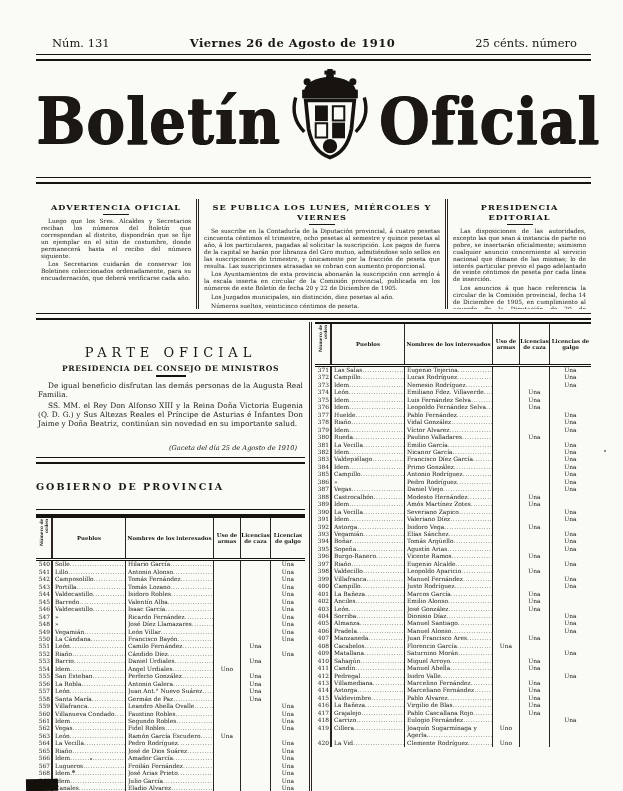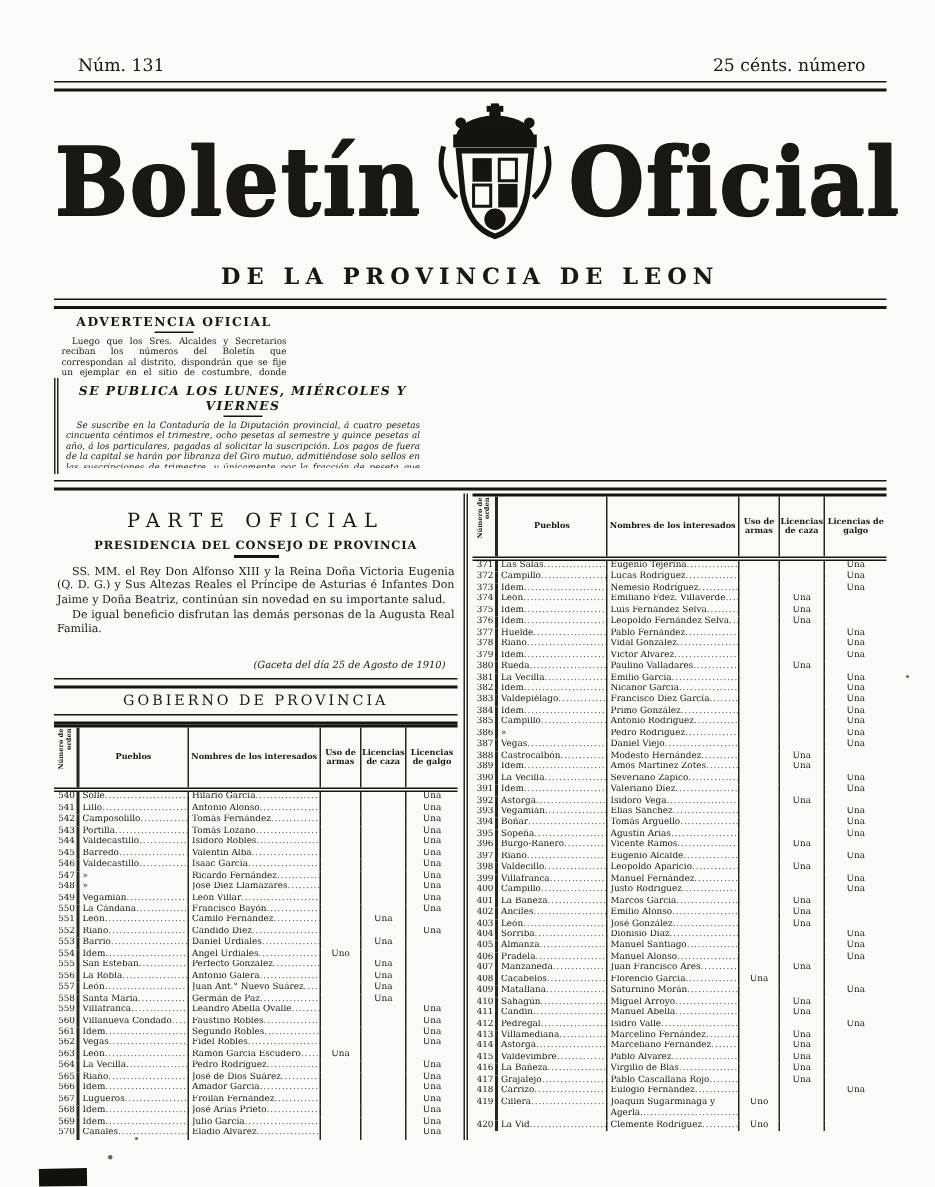--- a/index.html
+++ b/index.html
@@ -14,39 +14,39 @@
   .r-dbl{height:4px;border-top:1.2px solid #17140f;border-bottom:2.2px solid #17140f;}
 
   
   .masthead{display:flex;justify-content:space-between;align-items:center;margin-top:8px;height:104px;}
   .mast-word{font-size:58px;font-weight:900;letter-spacing:1px;transform:scaleY(1.08);
              text-shadow:1px 0 0 #17140f,0 1px 0 #17140f;}
   .crest{margin:0 6px;flex:0 0 auto;}
   .mast-sub{text-align:center;font-size:15px;font-weight:bold;letter-spacing:4px;margin:2px 0 6px 0;}
 
   
-  .threecol{display:flex;height:110px;overflow:hidden;margin-top:0;flex-direction:column;}
+  .threecol{display:flex;height:110px;overflow:hidden;margin-top:15px;}
   .ncol{padding:2px 5px;overflow:hidden;}
-  .ncol+.ncol{border-left:3px double #2a261f;font-style:italic;}
+  .ncol+.ncol{border-left:3px double #2a261f;}
   .ncol h3{margin:1px 0 2px 0;text-align:center;font-size:8.2px;letter-spacing:1px;font-weight:bold;}
   .ncol .hline{width:26px;border-top:1.6px solid #17140f;margin:0 auto 3px auto;}
   .ncol p{margin:0 0 2px 0;font-size:5.9px;line-height:6.9px;text-align:justify;text-indent:7px;}
   .c1{width:150px;} .c2{width:236px;} .c3{flex:1;}
 
   
   .bodycols{display:flex;margin-top:2px;align-items:stretch;}
   .bcol-l{width:273px;padding-right:4px;box-sizing:border-box;}
   .bcol-r{flex:1;border-left:3px double #2a261f;padding-left:3px;box-sizing:border-box;}
 
-  .po-title{text-align:center;font-size:13px;letter-spacing:5px;margin-top:11px;}
+  .po-title{text-align:center;font-size:13px;letter-spacing:5px;margin-top:23px;}
   .po-sub{text-align:center;font-size:7.6px;font-weight:bold;letter-spacing:.6px;margin-top:4px;}
   .hline2{width:30px;border-top:2px solid #17140f;margin:2px auto 4px auto;}
   .po-p{font-size:7.4px;line-height:9.3px;text-align:justify;text-indent:10px;margin:0 2px 1px 2px;}
   .gaceta{font-size:6.6px;font-style:italic;text-align:right;margin:16px 8px 5px 0;}
-  .gob-title{text-align:center;font-size:9.5px;font-weight:normal;letter-spacing:2px;margin:3px 0;}
+  .gob-title{text-align:left;font-size:9.5px;font-weight:bold;letter-spacing:2px;margin:17px 0;}
   .lic-sub{font-size:6.8px;font-style:italic;font-weight:bold;text-align:center;margin:3px 0 2px 0;}
 
   
   .ltable{border-top:2.4px solid #17140f;}
   .thead{display:flex;align-items:stretch;border-bottom:3px double #17140f;height:40px;
          font-size:5.4px;font-weight:bold;text-align:center;line-height:6px;}
   .thead .tc{display:flex;align-items:center;justify-content:center;padding:1px;}
   .tc{box-sizing:border-box;overflow:hidden;}
   .trow{display:flex;align-items:stretch;min-height:7.45px;}
   .trow .tc{font-size:5.9px;line-height:7.45px;white-space:nowrap;}
@@ -67,20 +67,21 @@
   .blob{position:absolute;left:26px;top:779px;width:32px;height:12px;background:#14110d;transform:rotate(-1deg);}
   .speck{position:absolute;background:#6b665c;border-radius:50%;}
 </style>
 </head>
 <body>
 
 <div class="page">
 
   <div class="topbar">
     <span>Núm. 131</span>
+    <span class="date">Viernes 26 de Agosto de 1910</span>
     <span>25 cénts. número</span>
   </div>
   <div class="r-heavy"></div>
 
   <div class="masthead">
     <span class="mast-word">Boletín</span>
     <span class="crest">
       <svg width="86" height="100" viewBox="0 0 60 70">
         <g fill="#17140f" stroke="#17140f">
           <rect x="28.6" y="0" width="2.8" height="5"></rect>
@@ -94,21 +95,20 @@
           <rect x="20" y="26" width="8" height="10"></rect>
           <rect x="32" y="38" width="8" height="10"></rect>
           <path d="M32,26 h8 v10 h-8 Z M20,38 h8 v10 h-8 Z" fill="none" stroke-width="1.4"></path>
           <circle cx="30" cy="54" r="4.5"></circle>
           <path d="M6,20 q-4,14 6,24 M54,20 q4,14 -6,24" fill="none" stroke-width="2.4"></path>
         </g>
       </svg>
     </span>
     <span class="mast-word">Oficial</span>
   </div>
-  <div class="mast-sub">DE LA PROVINCIA DE LEON</div>
   <div class="r-heavy"></div>
 
   <div class="threecol">
     <div class="ncol c1">
       <h3>ADVERTENCIA OFICIAL</h3>
       <div class="hline"></div>
       <p>Luego que los Sres. Alcaldes y Secretarios reciban los números del Boletín que correspondan al distrito, dispondrán que se fije un ejemplar en el sitio de costumbre, donde permanecerá hasta el recibo del número siguiente.</p>
       <p>Los Secretarios cuidarán de conservar los Boletines coleccionados ordenadamente, para su encuadernación, que deberá verificarse cada año.</p>
     </div>
     <div class="ncol c2">
@@ -125,24 +125,24 @@
       <p>Las disposiciones de las autoridades, excepto las que sean á instancia de parte no pobre, se insertarán oficialmente; asimismo cualquier anuncio concerniente al servicio nacional que dimane de las mismas; lo de interés particular previo el pago adelantado de veinte céntimos de peseta por cada línea de inserción.</p>
       <p>Los anuncios á que hace referencia la circular de la Comisión provincial, fecha 14 de Diciembre de 1905, en cumplimiento al acuerdo de la Diputación de 20 de Noviembre de dicho año, y cuya circular ha sido publicada en los Boletines Oficiales de 20 y 22 de Diciembre ya citado, se abonarán con arreglo á la tarifa que en mencionados Boletines se inserta.</p>
     </div>
   </div>
   <div class="r-heavy"></div>
 
   <div class="bodycols">
 
     <div class="bcol-l">
       <div class="po-title">PARTE OFICIAL</div>
-      <div class="po-sub">PRESIDENCIA DEL CONSEJO DE PROVINCIA</div>
+      <div class="po-sub">PRESIDENCIA DEL CONSEJO DE MINISTROS</div>
       <div class="hline2"></div>
+      <p class="po-p">De igual beneficio disfrutan las demás personas de la Augusta Real Familia.</p>
       <p class="po-p">SS. MM. el Rey Don Alfonso XIII y la Reina Doña Victoria Eugenia (Q. D. G.) y Sus Altezas Reales el Príncipe de Asturias é Infantes Don Jaime y Doña Beatriz, continúan sin novedad en su importante salud.</p>
-      <p class="po-p">De igual beneficio disfrutan las demás personas de la Augusta Real Familia.</p>
       <div class="gaceta">(Gaceta del día 25 de Agosto de 1910)</div>
       <div class="r-dbl"></div>
       <div class="gob-title">GOBIERNO DE PROVINCIA</div>
       <div class="r-dbl"></div>
 
       <div class="ltable">
         <div class="thead">
           <div class="tc c-num">
             <span class="vert">Número de orden</span>
             </div>

